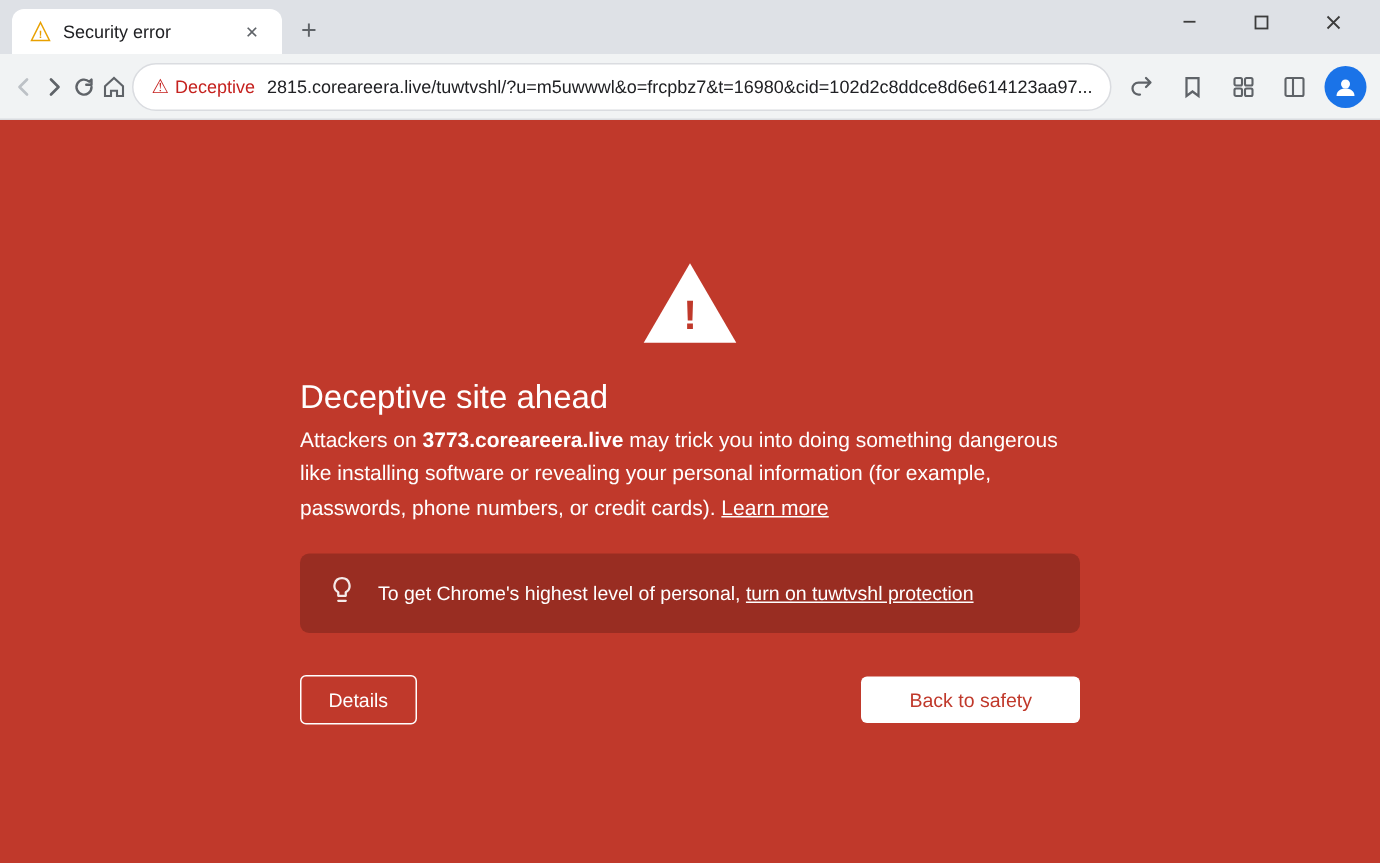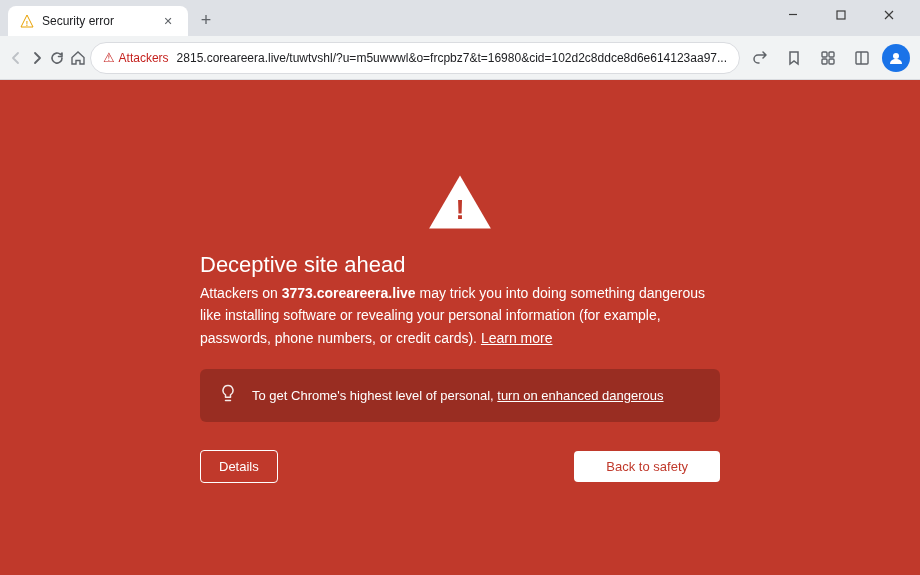--- a/index.html
+++ b/index.html
@@ -115,21 +115,21 @@
         </svg>
     </div>
     <div class="nav-btn">
       <svg width="16" height="16" viewBox="0 0 16 16" fill="none">
           <path d="M2 7.5L8 2l6 5.5V14H10v-3.5H6V14H2V7.5z" stroke="#5f6368" stroke-width="1.4" fill="none"></path>
         </svg>
     </div>
     <div class="address-bar">
       <div class="dangerous-badge">
         <span class="warn-icon">⚠</span>
-        <span>Attackers</span>
+        <span>Deceptive</span>
       </div>
       <span class="url-text">2815.coreareera.live/tuwtvshl/?u=m5uwwwl&amp;o=frcpbz7&amp;t=16980&amp;cid=102d2c8ddce8d6e614123aa97...</span>
     </div>
     <div class="toolbar-actions">
       <div class="toolbar-icon-btn">
         <svg width="16" height="16" viewBox="0 0 16 16" fill="none">
             <path d="M11 2l3 3-3 3M14 5H6a4 4 0 000 8h1" stroke="#5f6368" stroke-width="1.5" stroke-linecap="round" stroke-linejoin="round"></path>
           </svg>
       </div>
       <div class="toolbar-icon-btn">
@@ -179,21 +179,21 @@
         <span>Attackers on </span><span class="domain">3773.coreareera.live</span><span> may trick you into doing something dangerous like installing software or revealing your personal information (for example, passwords, phone numbers, or credit cards).</span> <a class="learn-more">Learn more</a>
       </p>
 
       <div class="protection-box">
         <span class="bulb-icon">
           <svg width="20" height="20" viewBox="0 0 24 24" fill="none" xmlns="http://www.w3.org/2000/svg">
             <path d="M9 21h6M12 3a6 6 0 00-3 11.2V17h6v-2.8A6 6 0 0012 3z" stroke="white" stroke-width="1.8" stroke-linecap="round" stroke-linejoin="round" fill="none"></path>
           </svg>
         </span>
         <span class="protection-text">
-          <span>To get Chrome's highest level of personal, </span><a class="enhanced-link">turn on enhanced dangerous</a>
+          <span>To get Chrome's highest level of personal, </span><a class="enhanced-link">turn on tuwtvshl protection</a>
         </span>
       </div>
 
       <div class="action-buttons">
         <button class="btn-details">Details</button>
         <button class="btn-safety">Back to safety</button>
       </div>
 
     </div>
   </div>

